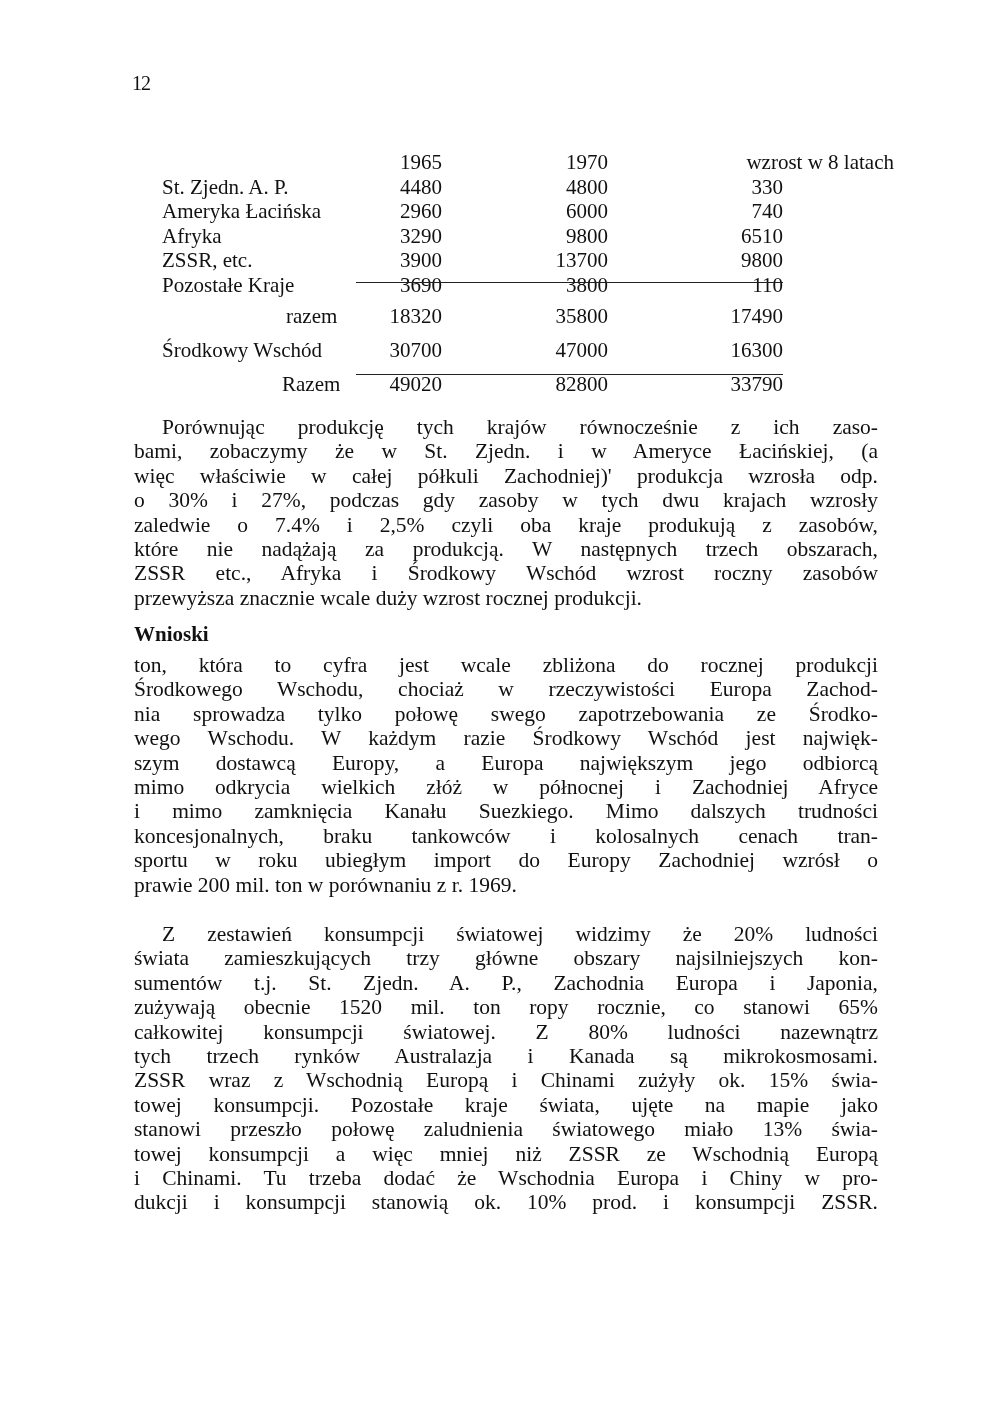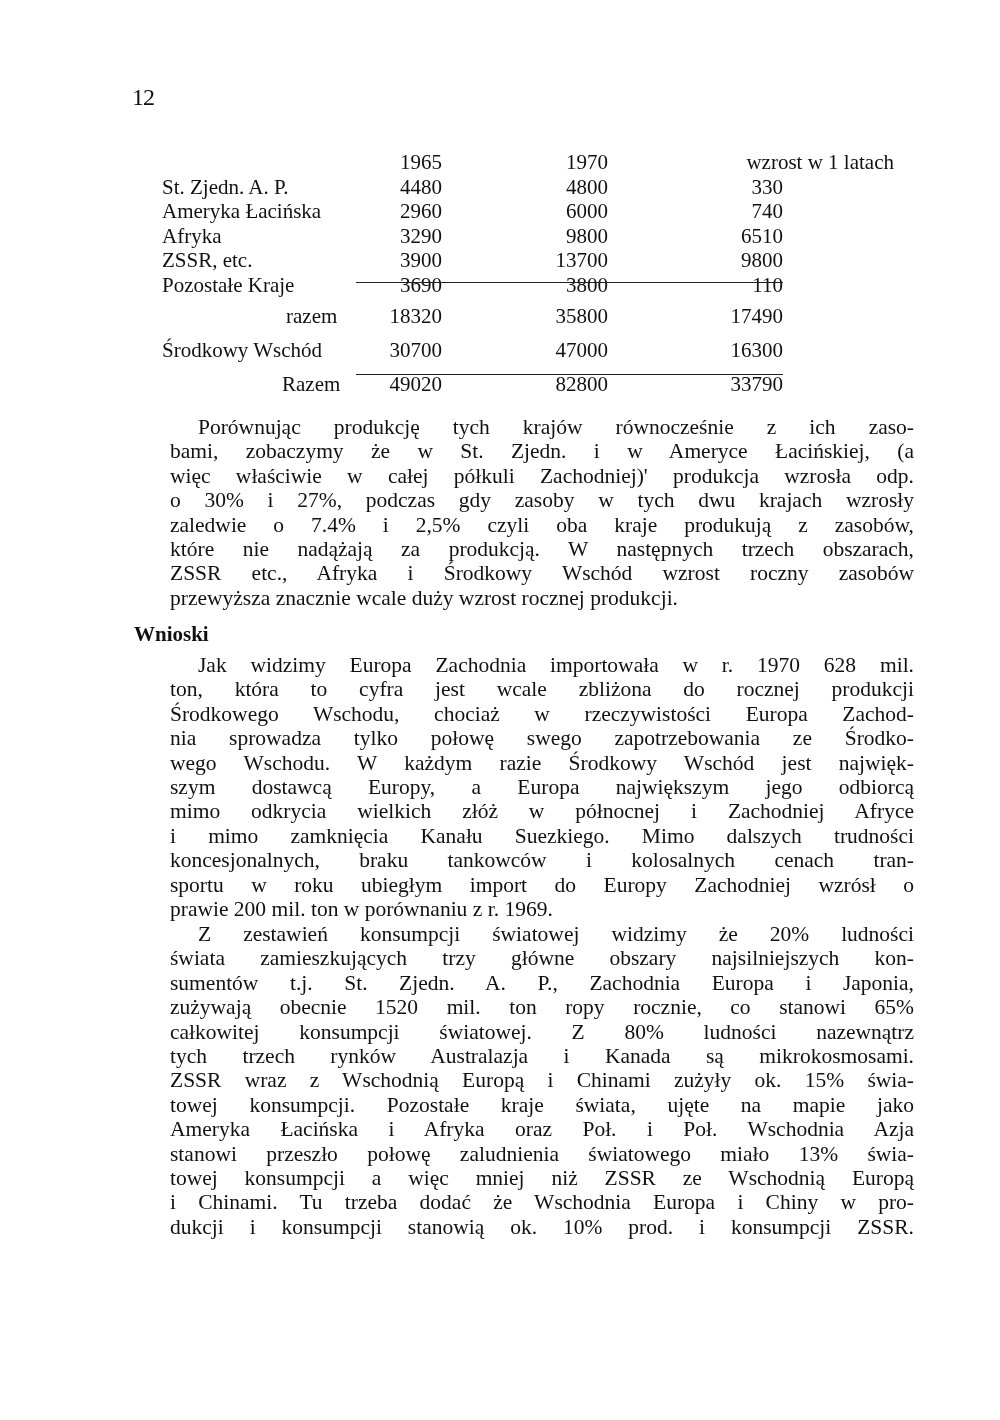--- a/index.html
+++ b/index.html
@@ -1,50 +1,50 @@
 <!DOCTYPE html>
 <html><head>
   <meta charset="utf-8">
   <style>
     html, body { margin: 0; padding: 0; background: #ffffff; }
     body { width: 1000px; height: 1420px; position: relative; overflow: hidden;
       font-family: "Liberation Serif", "DejaVu Serif", serif; color: #111; }
-    .page-number { position: absolute; left: 132px; top: 84px; font-size: 24px; letter-spacing: -1px; }
+    .page-number { position: absolute; left: 132px; top: 72px; font-size: 20px; letter-spacing: -1px; }
     .table { position: absolute; left: 162px; top: 142px; width: 720px; font-size: 21px; }
     .row { position: relative; height: 24.5px; line-height: 24.5px; }
     .cell { position: absolute; top: 8px; white-space: nowrap; }
     .c-label { left: 0; }
     .c-label.indent { left: 124px; }
     .c-1965 { right: 440px; text-align: right; }
     .c-1970 { right: 274px; text-align: left; }
     .c-growth { right: 99px; text-align: right; }
     .hdr .c-1965 { right: 440px; }
     .hdr .c-1970 { right: 274px; }
     .hdr .c-growth { right: -12px; }
     .rule { position: absolute; left: 194px; width: 427px; height: 0; border-top: 1.5px solid #222; }
     .r1 { top: 140px; }
     .r2 { top: 232px; }
     .gap1 { height: 38px; line-height: 38px; padding-top: 0; }
     .para { position: absolute; left: 134px; width: 744px; font-size: 21.5px; line-height: 24.4px;
-      text-align: justify; margin-left: 36px; }
+      text-align: justify; }
     .para .line { display: block; text-align-last: justify; white-space: nowrap; height: 24.4px; }
     .para .line.last { text-align-last: left; }
     .para .line.first { text-indent: 28px; }
     .heading { position: absolute; left: 134px; top: 622px; font-size: 21px; font-weight: bold; }
   </style>
 </head>
 <body>
 
 <div class="page-number">12</div>
 
 <div class="table">
   <div class="row hdr">
     <span class="cell c-1965">1965</span>
     <span class="cell c-1970">1970</span>
-    <span class="cell c-growth">wzrost w 1 latach</span>
+    <span class="cell c-growth">wzrost w 8 latach</span>
   </div>
   <div class="row">
     <span class="cell c-label">St. Zjedn. A. P.</span>
     <span class="cell c-1965">4480</span>
     <span class="cell c-1970">4800</span>
     <span class="cell c-growth">330</span>
   </div>
   <div class="row">
     <span class="cell c-label">Ameryka Łacińska</span>
     <span class="cell c-1965">2960</span>
@@ -98,21 +98,20 @@
   <span class="line">o 30% i 27%, podczas gdy zasoby w tych dwu krajach wzrosły</span>
   <span class="line">zaledwie o 7.4% i 2,5% czyli oba kraje produkują z zasobów,</span>
   <span class="line">które nie nadążają za produkcją. W następnych trzech obszarach,</span>
   <span class="line">ZSSR etc., Afryka i Środkowy Wschód wzrost roczny zasobów</span>
   <span class="line last">przewyższa znacznie wcale duży wzrost rocznej produkcji.</span>
 </div>
 
 <div class="heading">Wnioski</div>
 
 <div class="para" style="top:653px">
-  <span class="line first">Jak widzimy Europa Zachodnia importowała w r. 1970 628 mil.</span>
   <span class="line">ton, która to cyfra jest wcale zbliżona do rocznej produkcji</span>
   <span class="line">Środkowego Wschodu, chociaż w rzeczywistości Europa Zachod-</span>
   <span class="line">nia sprowadza tylko połowę swego zapotrzebowania ze Środko-</span>
   <span class="line">wego Wschodu. W każdym razie Środkowy Wschód jest najwięk-</span>
   <span class="line">szym dostawcą Europy, a Europa największym jego odbiorcą</span>
   <span class="line">mimo odkrycia wielkich złóż w północnej i Zachodniej Afryce</span>
   <span class="line">i mimo zamknięcia Kanału Suezkiego. Mimo dalszych trudności</span>
   <span class="line">koncesjonalnych, braku tankowców i kolosalnych cenach tran-</span>
   <span class="line">sportu w roku ubiegłym import do Europy Zachodniej wzrósł o</span>
   <span class="line last">prawie 200 mil. ton w porównaniu z r. 1969.</span>
@@ -120,18 +119,17 @@
 
 <div class="para" style="top:922px">
   <span class="line first">Z zestawień konsumpcji światowej widzimy że 20% ludności</span>
   <span class="line">świata zamieszkujących trzy główne obszary najsilniejszych kon-</span>
   <span class="line">sumentów t.j. St. Zjedn. A. P., Zachodnia Europa i Japonia,</span>
   <span class="line">zużywają obecnie 1520 mil. ton ropy rocznie, co stanowi 65%</span>
   <span class="line">całkowitej konsumpcji światowej. Z 80% ludności nazewnątrz</span>
   <span class="line">tych trzech rynków Australazja i Kanada są mikrokosmosami.</span>
   <span class="line">ZSSR wraz z Wschodnią Europą i Chinami zużyły ok. 15% świa-</span>
   <span class="line">towej konsumpcji. Pozostałe kraje świata, ujęte na mapie jako</span>
-  <span class="line">Ameryka Łacińska i Afryka oraz Poł. i Poł. Wschodnia Azja</span>
   <span class="line">stanowi przeszło połowę zaludnienia światowego miało 13% świa-</span>
   <span class="line">towej konsumpcji a więc mniej niż ZSSR ze Wschodnią Europą</span>
   <span class="line">i Chinami. Tu trzeba dodać że Wschodnia Europa i Chiny w pro-</span>
   <span class="line">dukcji i konsumpcji stanowią ok. 10% prod. i konsumpcji ZSSR.</span>
 </div>
 
 </body></html>

